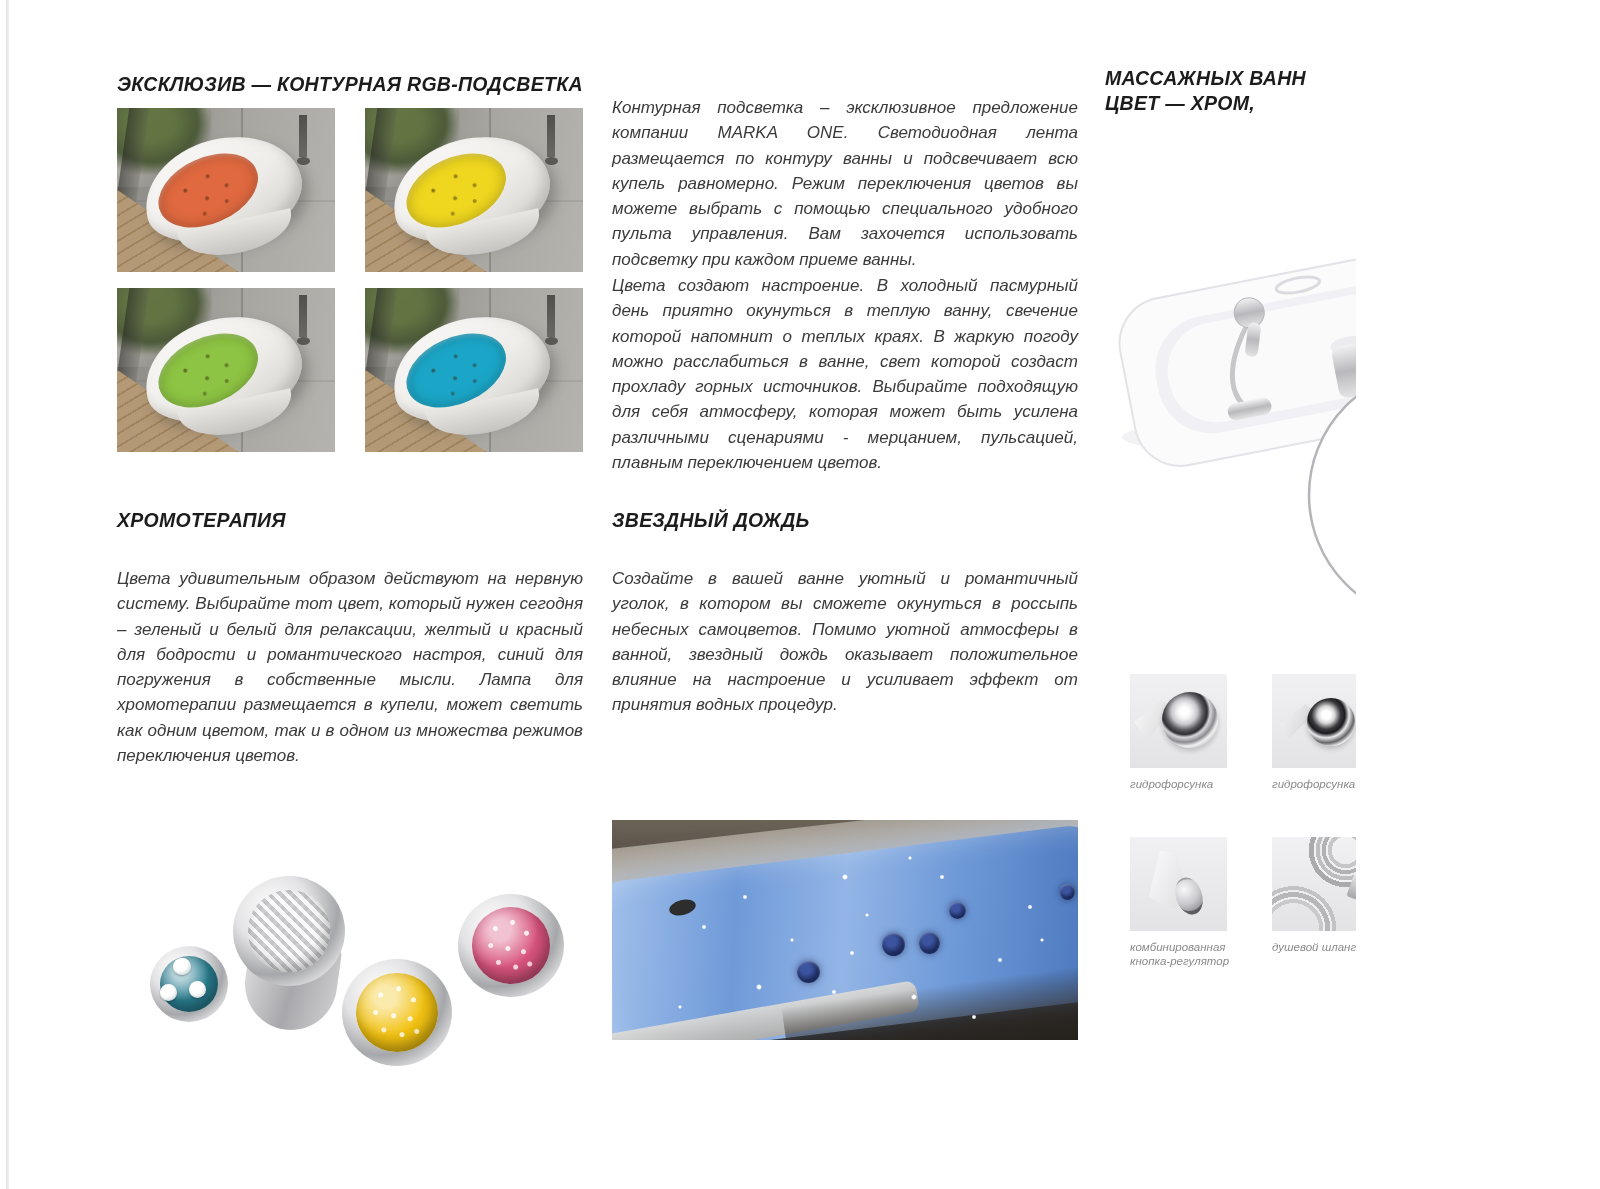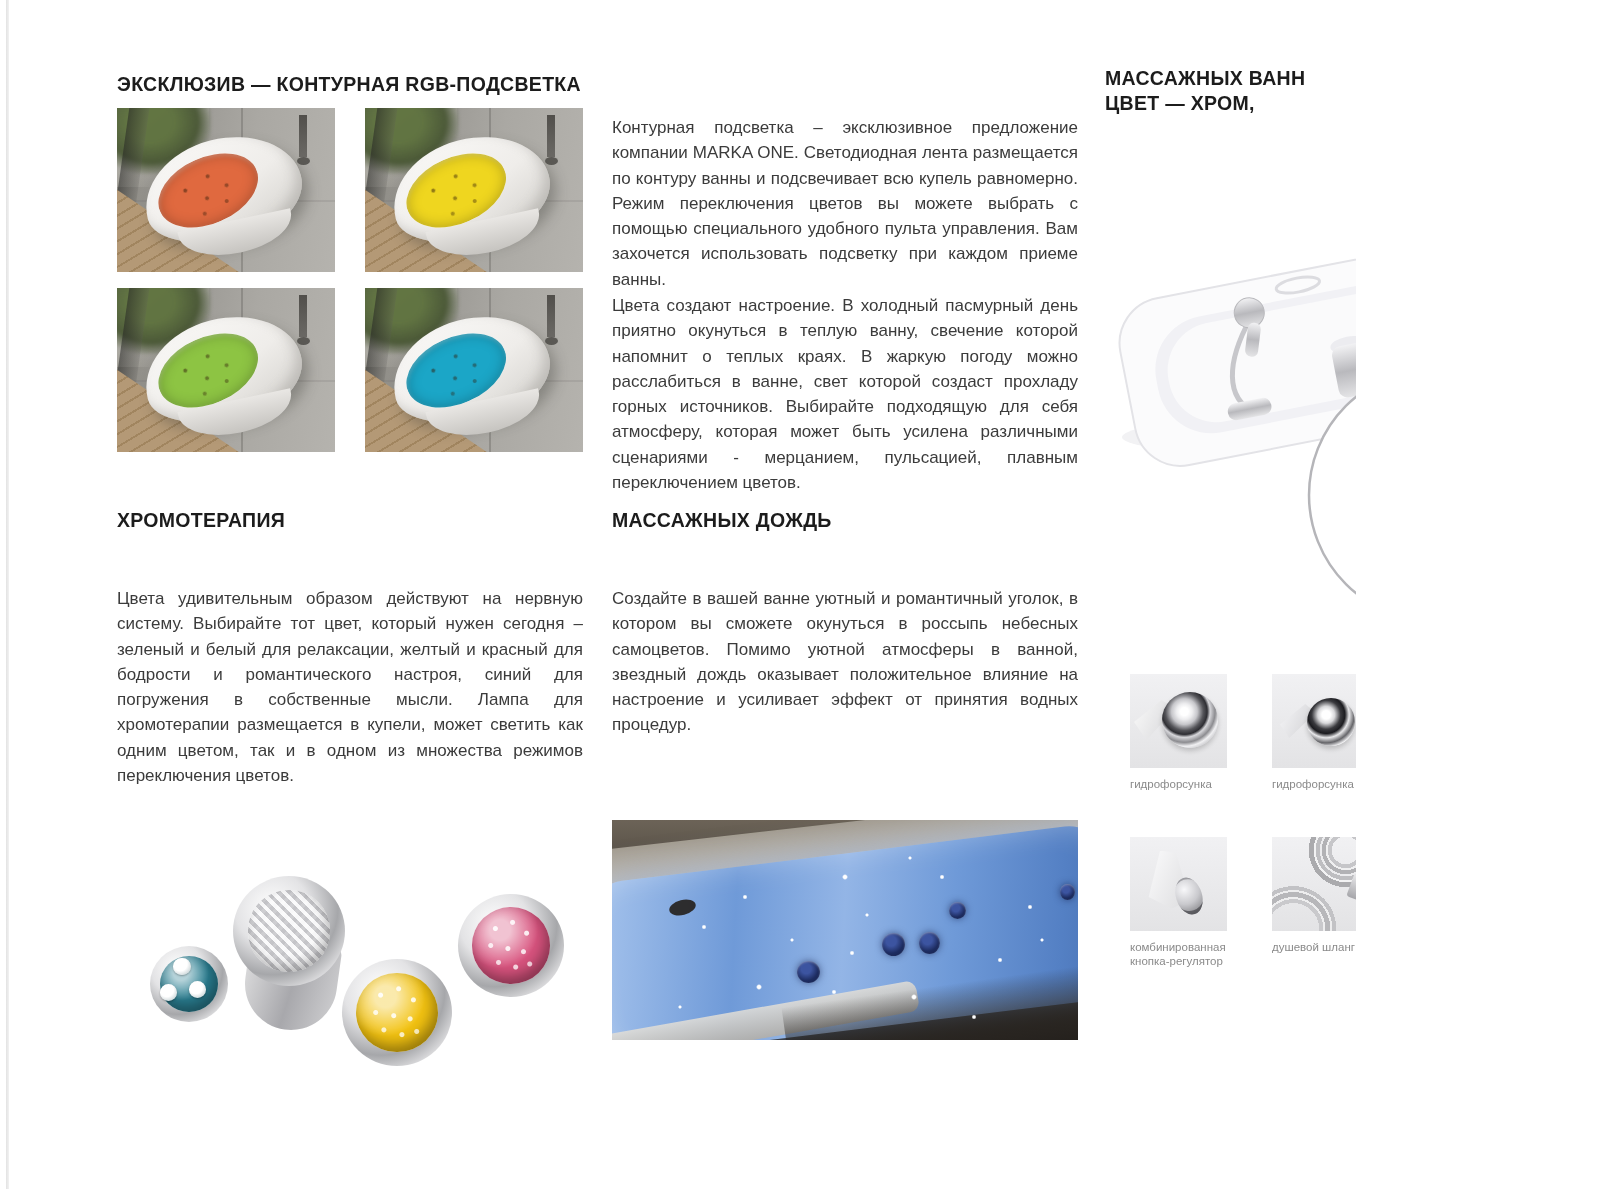--- a/index.html
+++ b/index.html
@@ -1,23 +1,23 @@
 <!DOCTYPE html>
 <html><head>
 <meta charset="utf-8">
 <style>
   html,body{margin:0;padding:0;background:#ffffff;}
   .page{position:relative;width:1356px;height:1189px;background:#ffffff;overflow:hidden;
-        font-family:"Liberation Sans",sans-serif;color:#3b3b3b;}
+        font-family:"Liberation Sans",sans-serif;color:#3b3b3b;font-style:italic;}
   .page-edge{position:absolute;left:6px;top:0;width:3px;height:100%;
         background:linear-gradient(to right,#cfcfcf,#e9e9e9);opacity:.6;}
 
   
   .h-title{position:absolute;font-size:19.5px;font-weight:700;color:#1c1c1c;letter-spacing:.3px;line-height:24.5px;}
-  .body-text{position:absolute;font-size:17px;line-height:25.3px;color:#3b3b3b;text-align:justify;width:466px;margin-top:20px;}
+  .body-text{position:absolute;font-size:17px;line-height:25.3px;color:#3b3b3b;text-align:justify;width:466px;}
   .page-num{position:absolute;left:1512px;top:1122px;font-size:21px;color:#6d28d9;}
 
   
   .tub-grid{position:absolute;left:117px;top:108px;width:466px;display:grid;
             grid-template-columns:218px 218px;grid-auto-rows:164px;gap:16px 30px;}
   .tub-photo{position:relative;overflow:hidden;
              background:linear-gradient(100deg,#88867f 0%,#9b9994 30%,#aaa8a3 58%,#b5b3ae 100%);}
   .tp-light{position:absolute;left:0;top:0;width:42%;height:48%;
             background:linear-gradient(135deg,rgba(223,221,213,.85),rgba(223,221,213,0) 70%);}
   .tp-joint{position:absolute;left:57%;top:0;width:2px;height:100%;background:rgba(110,108,104,.45);}
@@ -254,21 +254,21 @@
     </div>
     <div class="lamp lamp4" style="--led: #d8537e;">
       <div class="face"></div>
       <div class="dots"></div>
     </div>
   </div>
 
   <div class="body-text" style="left:612px;top:95px;">Контурная подсветка – эксклюзивное предложение компании MARKA ONE. Светодиодная лента размещается по контуру ванны и подсвечивает всю купель равномерно. Режим переключения цветов вы можете выбрать с помощью специального удобного пульта управления. Вам захочется использовать подсветку при каждом приеме ванны.</div>
   <div class="body-text" style="left:612px;top:273px;">Цвета создают настроение. В холодный пасмурный день приятно окунуться в теплую ванну, свечение которой напомнит о теплых краях. В жаркую погоду можно расслабиться в ванне, свет которой создаст прохладу горных источников. Выбирайте подходящую для себя атмосферу, которая может быть усилена различными сценариями - мерцанием, пульсацией, плавным переключением цветов.</div>
 
-  <div class="h-title" style="left:612px;top:508px;">МАССАЖНЫХ ДОЖДЬ</div>
+  <div class="h-title" style="left:612px;top:508px;">ЗВЕЗДНЫЙ ДОЖДЬ</div>
   <div class="body-text" style="left:612px;top:566px;">Создайте в вашей ванне уютный и романтичный уголок, в котором вы сможете окунуться в россыпь небесных самоцветов. Помимо уютной атмосферы в ванной, звездный дождь оказывает положительное влияние на настроение и усиливает эффект от принятия водных процедур.</div>
 
   <div class="star-photo" style="--glow: #6f9ad8;">
     <div class="sp-rim"></div>
     <div class="sp-water"></div>
     <div class="sp-rimb"></div>
     <div class="sp-floor"></div>
     <div class="sp-drain"></div>
     <div class="sp-stars"></div>
     <div class="sp-jet j1"></div>

